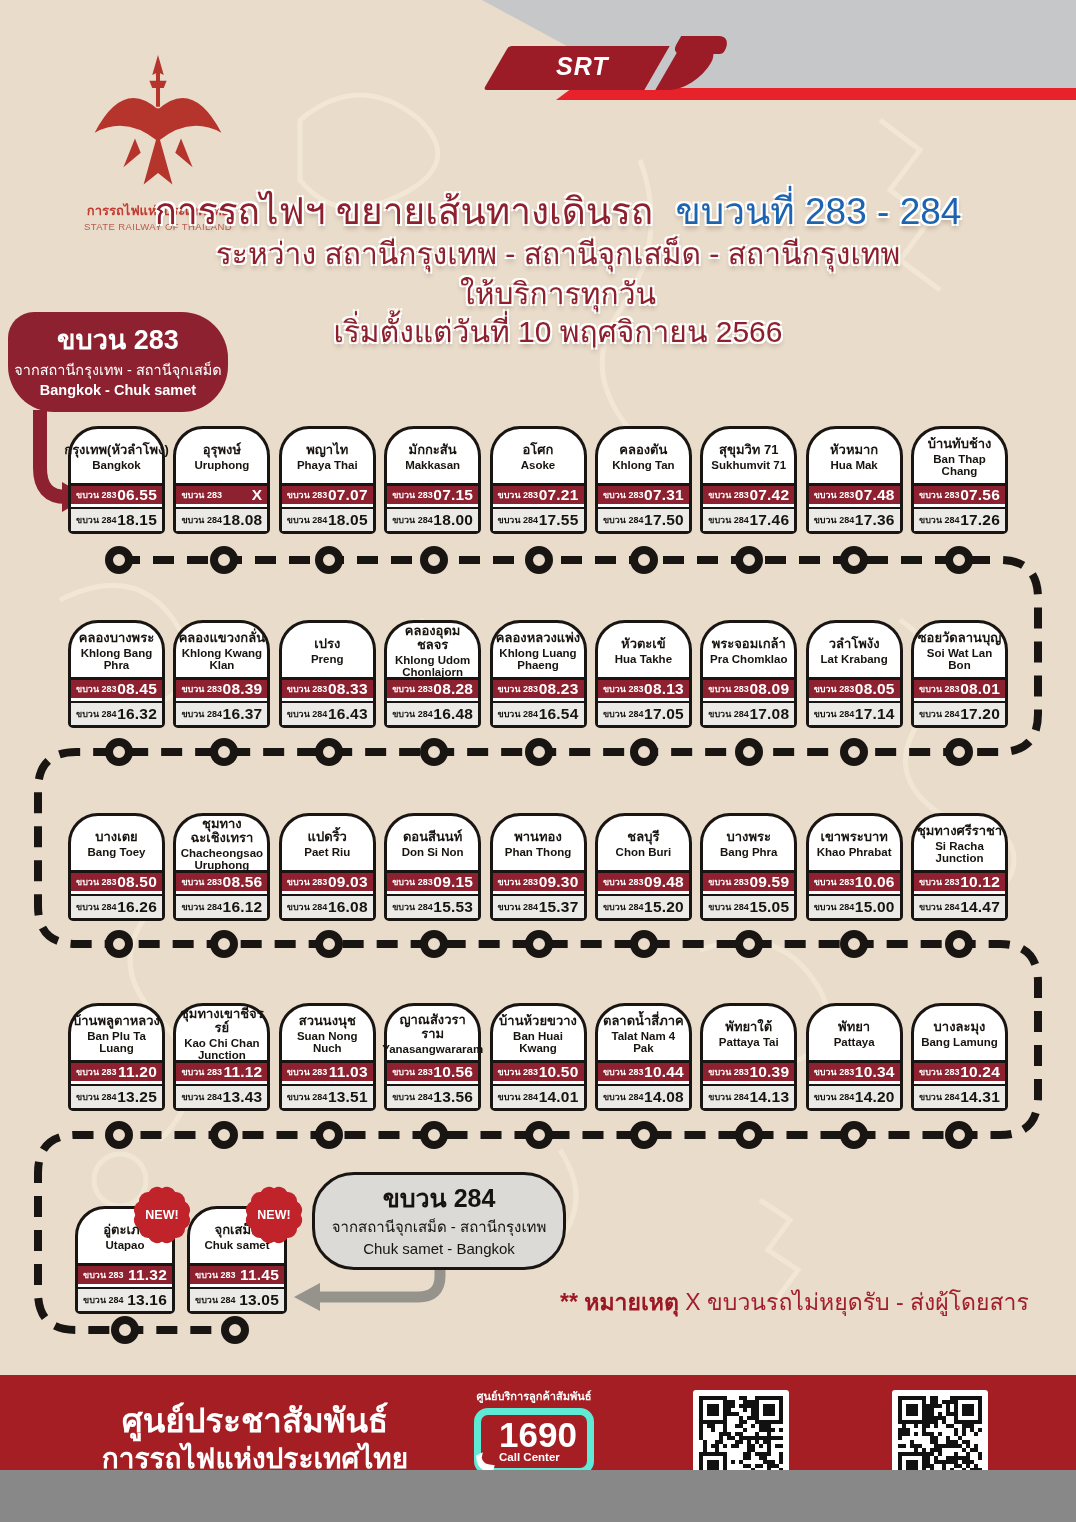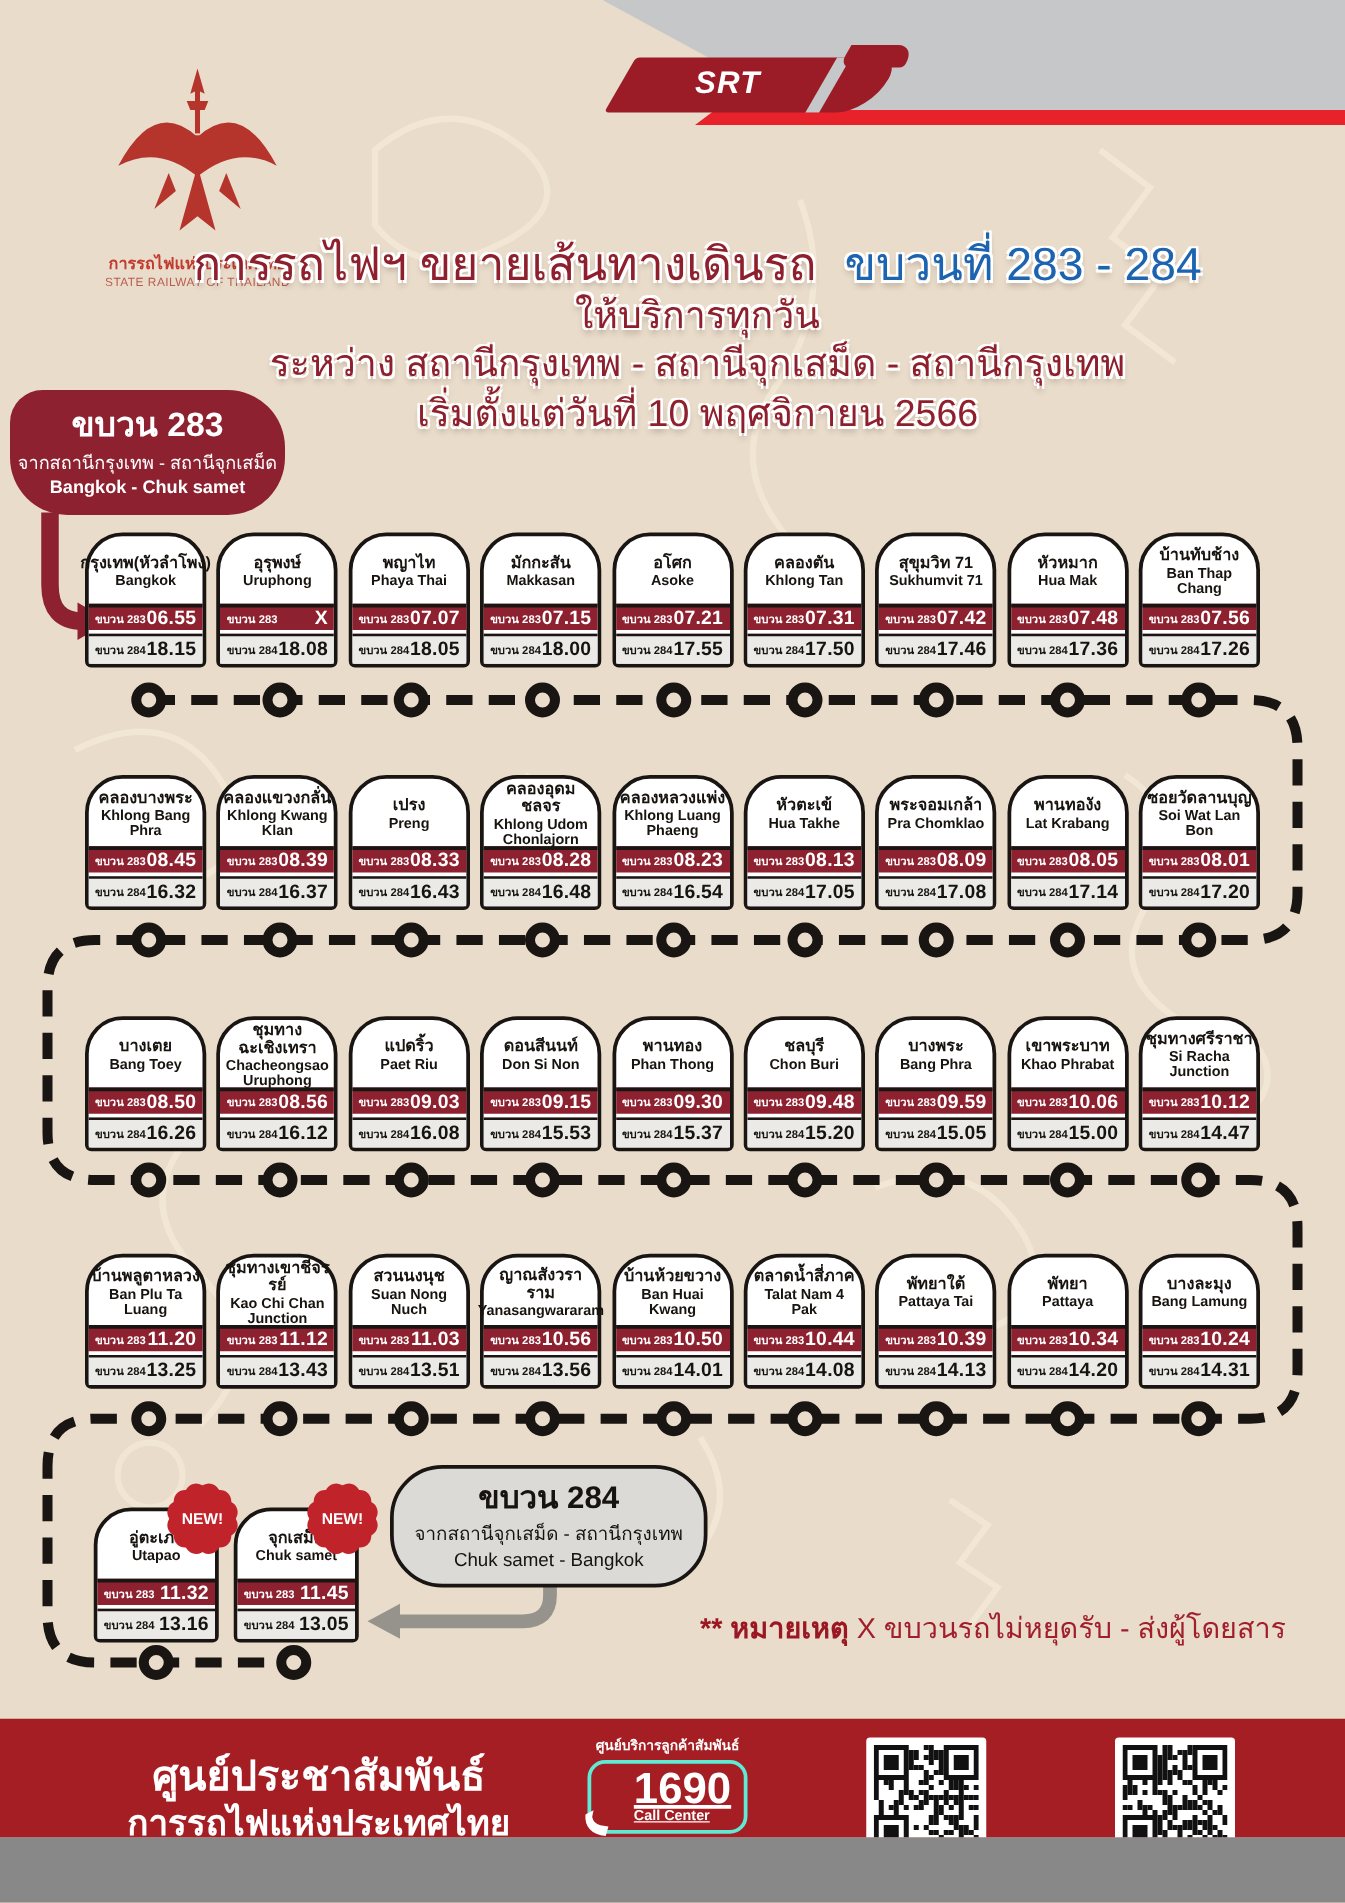--- a/index.html
+++ b/index.html
@@ -71,22 +71,22 @@
   
   .note{position:absolute;left:560px;top:1284px;width:470px;font-size:23px;color:#a11f2c;z-index:2;}
   .note b{font-weight:bold;color:#9b1724;}
   
   .footer{position:absolute;left:0;top:1375px;width:1076px;height:147px;background:#a51e23;z-index:4;}
   .f-left{position:absolute;left:70px;top:26px;width:370px;text-align:center;color:#fff;}
   .f-left .a{font-size:33px;font-weight:bold;line-height:1.2;}
   .f-left .b{font-size:28px;font-weight:bold;line-height:1.25;}
   .cc{position:absolute;left:452px;top:12px;width:164px;text-align:center;color:#fff;}
   .cc .top{font-size:11px;font-weight:bold;margin-bottom:3px;}
-  .cc-box{position:relative;display:inline-block;border:3px solid #5eead4;border-radius:14px;
-          padding:2px 10px 5px 34px;text-decoration:underline;}
+  .cc-box{position:relative;display:inline-block;border:7px solid #5eead4;border-radius:14px;
+          padding:2px 10px 5px 18px;}
   .cc-box .num{font-size:35px;font-weight:bold;line-height:1;}
   .cc-box .lbl{font-size:11.5px;font-weight:bold;text-align:left;margin-top:-1px;}
   .cc-phone{position:absolute;left:-9px;bottom:-7px;width:26px;height:26px;}
   .qr{position:absolute;top:15px;width:96px;height:96px;background:#fff;border-radius:3px;
       display:flex;align-items:center;justify-content:center;}
   .qr1{left:693px;} .qr2{left:892px;}
   .qr-label{position:absolute;top:113px;color:#fff;font-size:14.5px;font-weight:bold;text-align:center;}
   .ql1{left:600px;width:282px;} .ql2{left:870px;width:140px;}
 </style>
 </head>
@@ -134,22 +134,22 @@
   <div class="org">
     <div class="th">การรถไฟแห่งประเทศไทย</div>
     <div class="en">STATE RAILWAY OF THAILAND</div>
   </div>
 
   <div class="titles">
     <div class="l l1">
       <span class="t-red">การรถไฟฯ ขยายเส้นทางเดินรถ</span>
       <span class="t-blue">ขบวนที่ 283 - 284</span>
     </div>
+    <div class="l l2">ระหว่าง สถานีกรุงเทพ - สถานีจุกเสม็ด - สถานีกรุงเทพ</div>
     <div class="l l3">ให้บริการทุกวัน</div>
-    <div class="l l2">ระหว่าง สถานีกรุงเทพ - สถานีจุกเสม็ด - สถานีกรุงเทพ</div>
     <div class="l l4">เริ่มตั้งแต่วันที่ 10 พฤศจิกายน 2566</div>
   </div>
 
   <div class="badge283">
     <div class="bt">ขบวน 283</div>
     <div class="bs">จากสถานีกรุงเทพ - สถานีจุกเสม็ด</div>
     <div class="be">Bangkok - Chuk samet</div>
   </div>
 
   <svg class="routes" width="1076" height="1522" viewBox="0 0 1076 1522">
@@ -428,21 +428,21 @@
             <span class="blabel">ขบวน 283</span>
             <span class="btime">08.09</span>
           </div>
           <div class="band b284">
             <span class="blabel">ขบวน 284</span>
             <span class="btime">17.08</span>
           </div>
         </div>
         <div class="card">
           <div class="card-name">
-            <div class="th">พานทองัง</div>
+            <div class="th">วลำโพงัง</div>
             <div class="en">Lat Krabang</div>
           </div>
           <div class="band b283">
             <span class="blabel">ขบวน 283</span>
             <span class="btime">08.05</span>
           </div>
           <div class="band b284">
             <span class="blabel">ขบวน 284</span>
             <span class="btime">17.14</span>
           </div>

